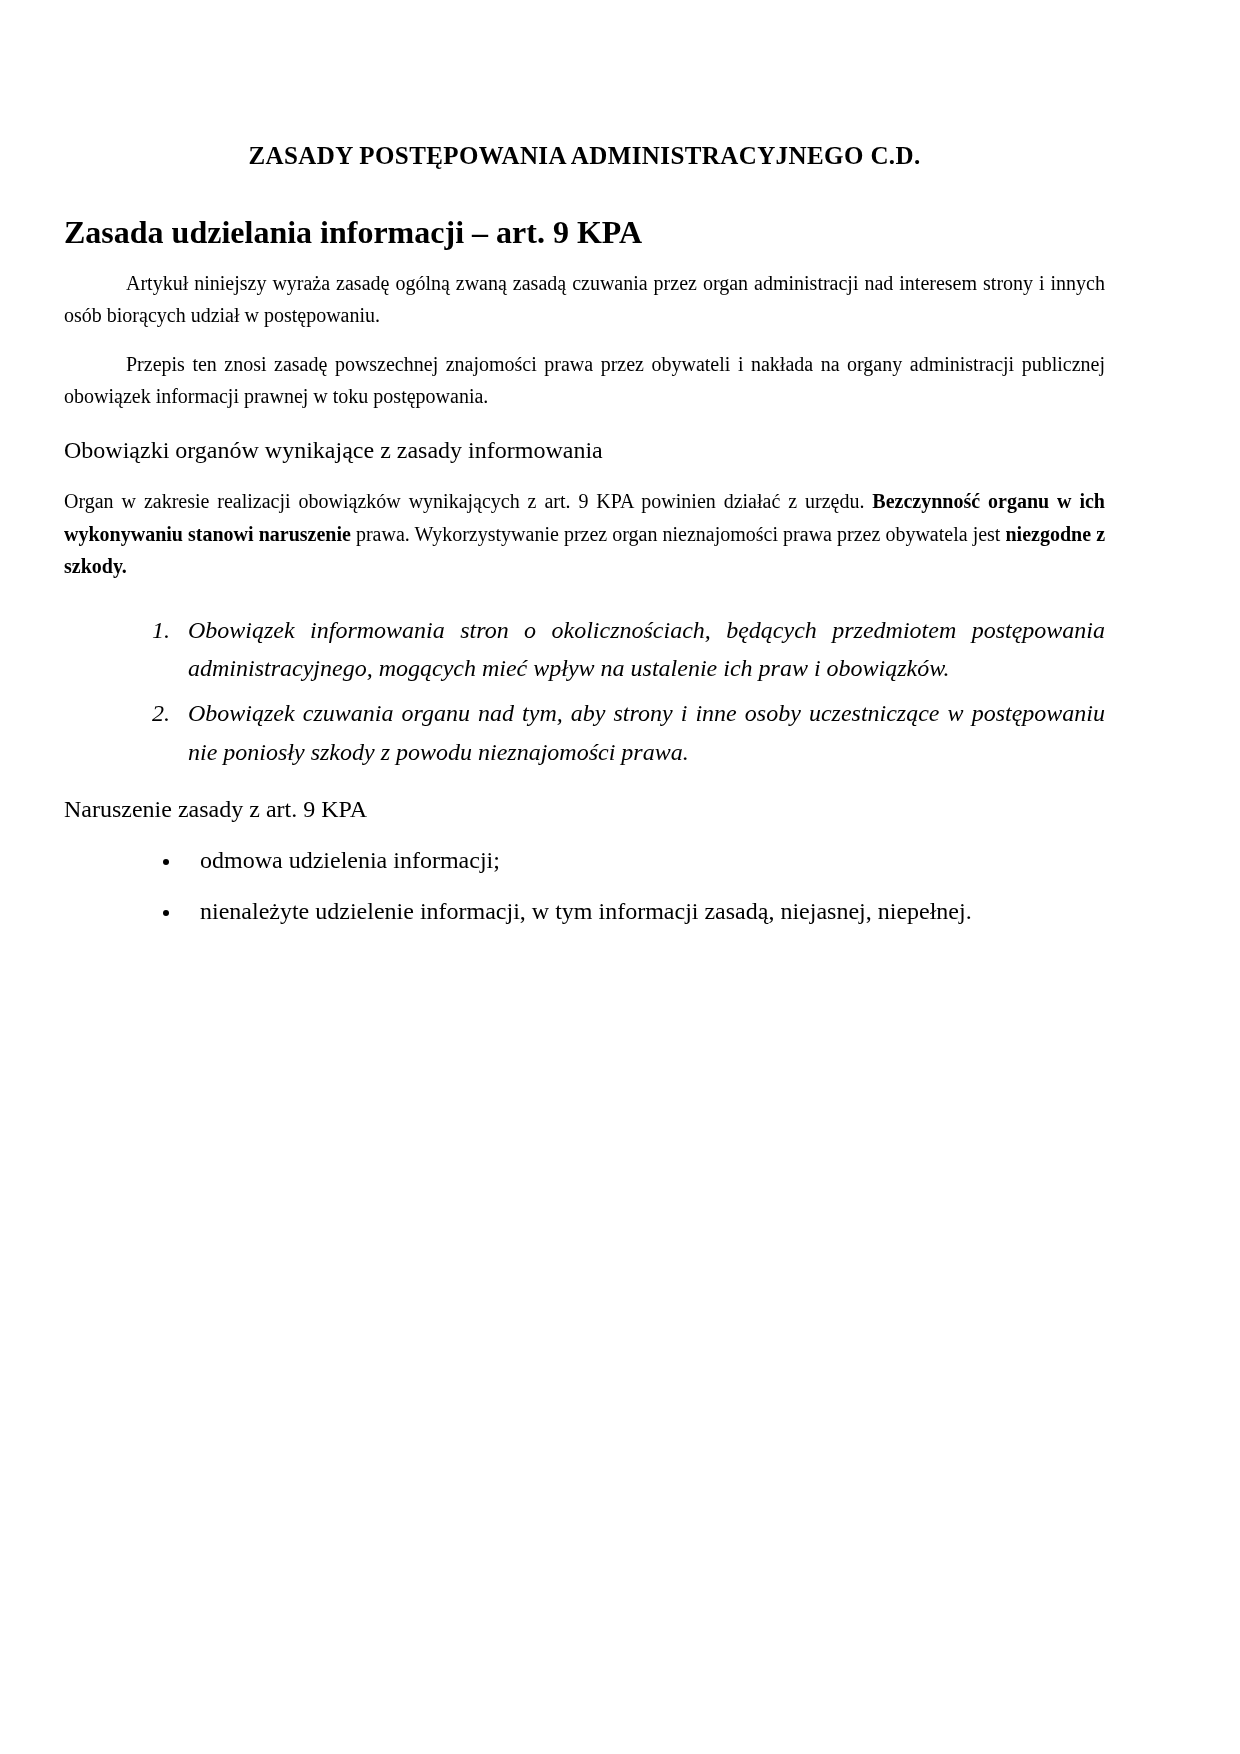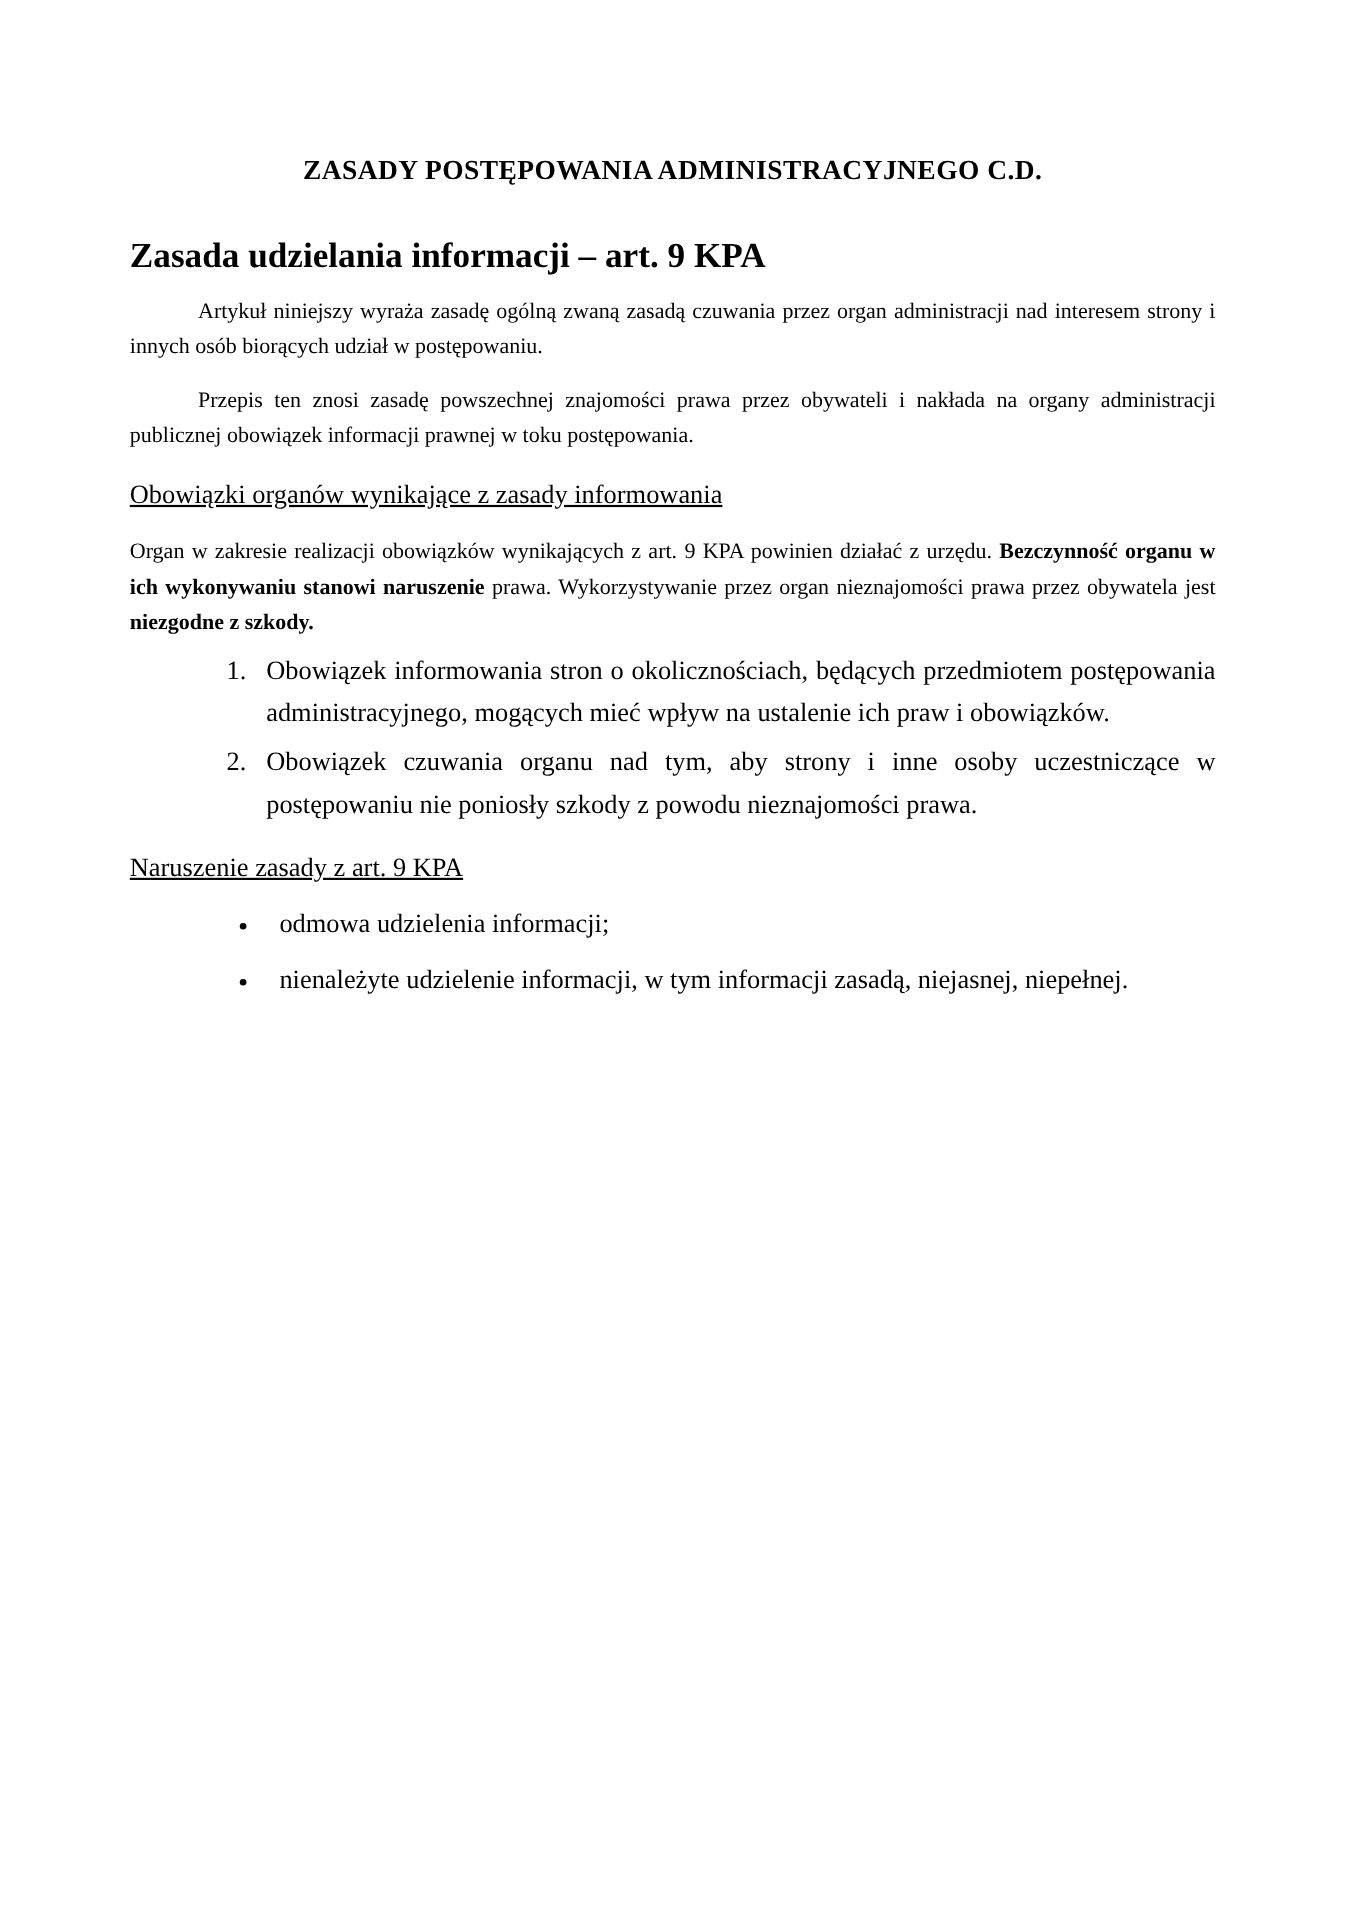--- a/index.html
+++ b/index.html
@@ -12,21 +12,21 @@
     height: 1754px;
     font-family: "Liberation Serif", "DejaVu Serif", serif;
     color: #000000;
     -webkit-font-smoothing: antialiased;
   }
   .page {
     position: relative;
     width: 1240px;
     height: 1754px;
     box-sizing: border-box;
-    padding: 120px 135px 80px 118px;
+    padding: 120px 135px 80px 64px;
   }
   .doc-title {
     text-align: center;
     font-size: 25px;
     font-weight: bold;
     letter-spacing: 0.4px;
     margin: 22px 0 0 0;
   }
   .section-heading {
     font-size: 32px;
@@ -42,34 +42,34 @@
     text-indent: 62px;
     font-family: Liberation Serif, serif;
   }
   p.body.noindent {
     text-indent: 0;
   }
   .underline-head {
     font-size: 24px;
     line-height: 1.62;
     margin: 18px 0 0 0;
-    text-decoration: underline;
     text-align: left;
   }
   .italic {
     font-style: italic;
   }
   .bold {
     font-weight: bold;
   }
   ol.numlist {
-    margin: 8px 0 0 0;
+    margin: 28px 0 0 0;
     padding-left: 112px;
     font-size: 24px;
     line-height: 1.62;
+    font-style: italic;
   }
   ol.numlist > li {
     text-align: justify;
     margin-top: 6px;
     padding-left: 12px;
   }
   ul.bullets {
     margin: 12px 0 0 0;
     padding-left: 118px;
     font-size: 24px;

